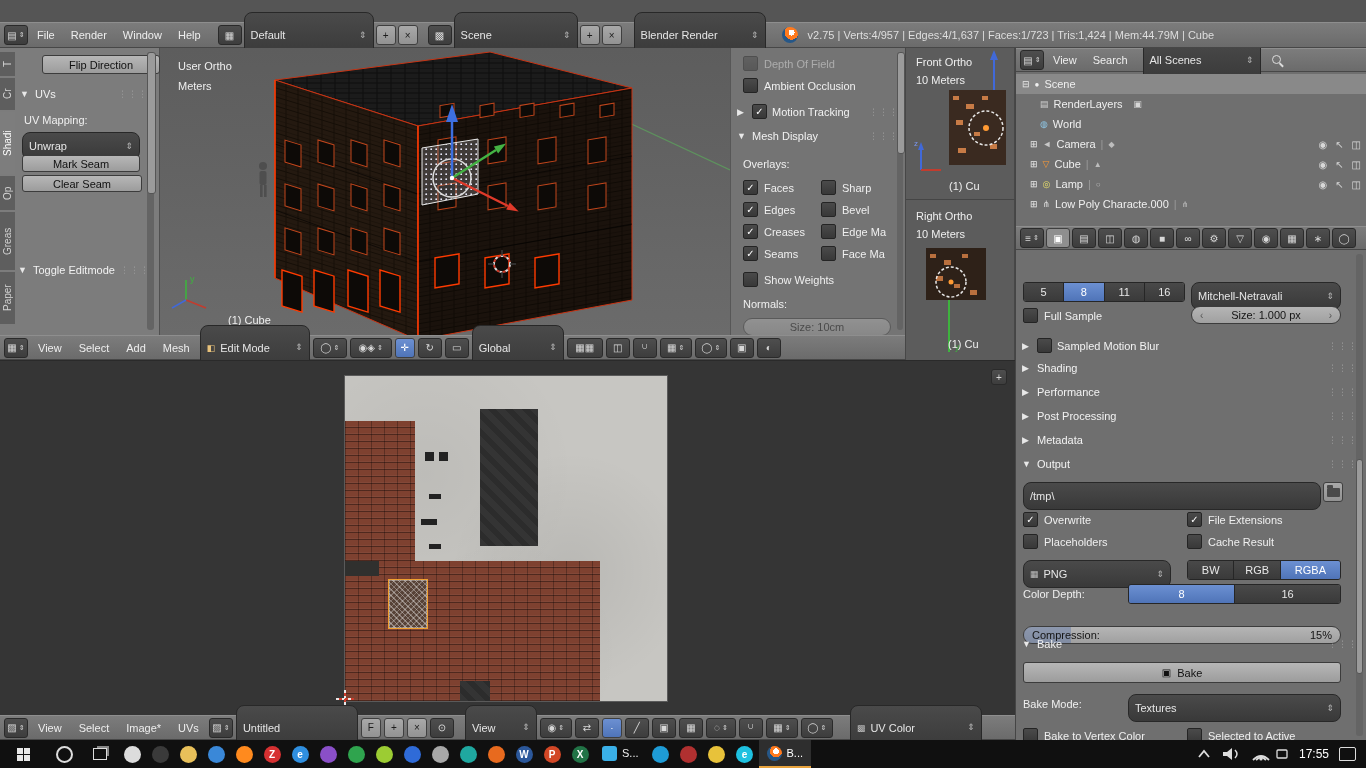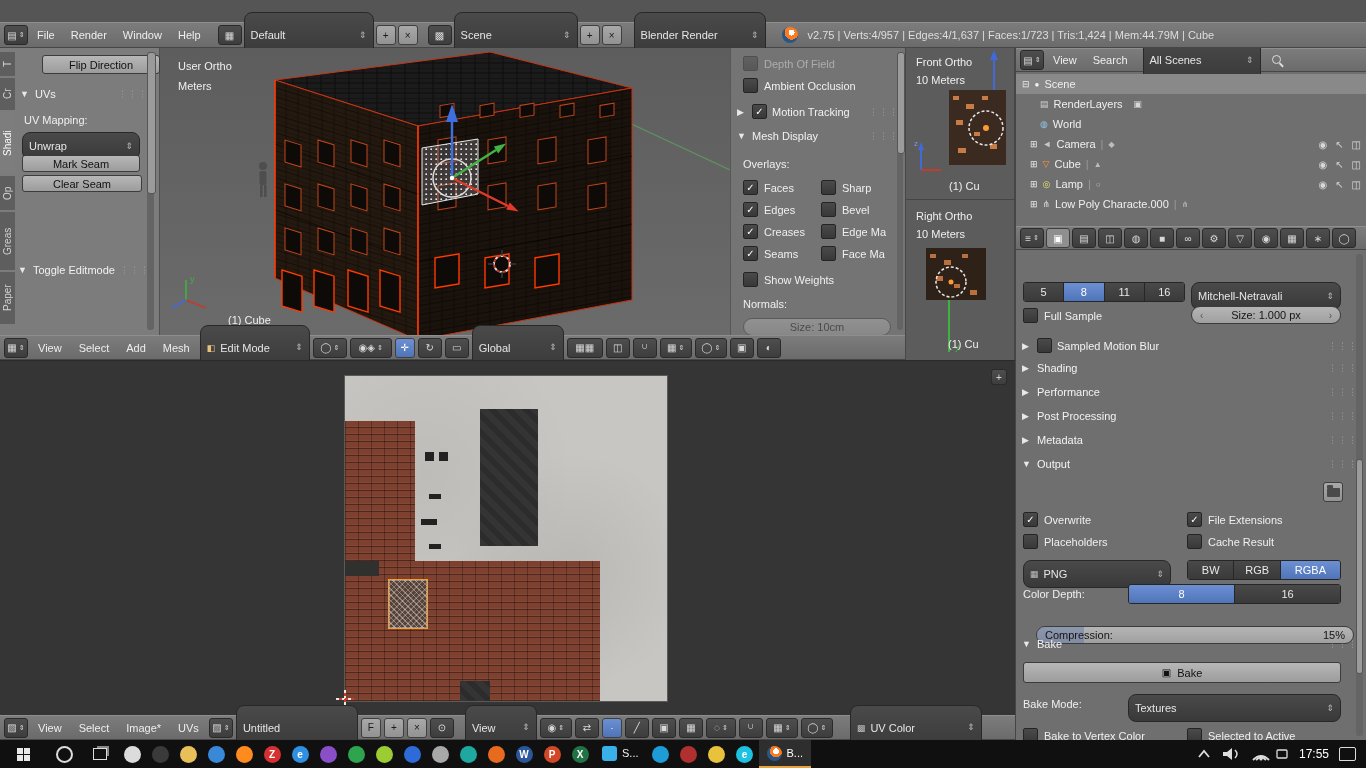--- a/index.html
+++ b/index.html
@@ -503,20 +503,23 @@
         <span class="tri">▶</span>
           <span>Metadata</span>
           <span class="grip">⋮⋮⋮</span>
         </div>
       <div class="sect abs" style="left:6px;top:208px;width:336px;">
         <span class="tri">▼</span>
           <span>Output</span>
           <span class="grip">⋮⋮⋮</span>
         </div>
 
+      <div class="dd abs" style="left:7px;top:232px;width:298px;height:20px;">
+        <span>/tmp\</span>
+        </div>
       <span class="ib abs" style="left:307px;top:232px;width:20px;height:20px;">
         <span class="folder"></span>
         </span>
 
       <div class="chkrow abs" style="left:7px;top:262px;">
         <span class="chk on"></span>
         <span class="lbl">Overwrite</span>
         </div>
       <div class="chkrow abs" style="left:171px;top:262px;">
         <span class="chk on"></span>
@@ -541,21 +544,21 @@
         <div style="flex:1;">RGB</div>
         <div style="flex:1.3;" class="sel">RGBA</div>
         </div>
 
       <span class="abs lbl" style="left:7px;top:338px;">Color Depth:</span>
       <div class="seg abs" style="left:112px;top:334px;width:213px;">
         <div style="flex:1;" class="sel">8</div>
         <div style="flex:1;">16</div>
         </div>
 
-      <div class="num abs" style="left:20px;top:358px;width:318px;justify-content:space-between;">
+      <div class="num abs" style="left:7px;top:358px;width:318px;justify-content:space-between;">
         <div class="abs" style="left:0;top:0;height:100%;width:15%;background:rgba(90,115,165,.45);"></div>
         <span style="position:relative;">Compression:</span>
         <span style="position:relative;">15%</span>
         </div>
 
       <div class="sect abs" style="left:6px;top:388px;width:336px;">
         <span class="tri">▼</span>
           <span>Bake</span>
           <span class="grip">⋮⋮⋮</span>
         </div>

